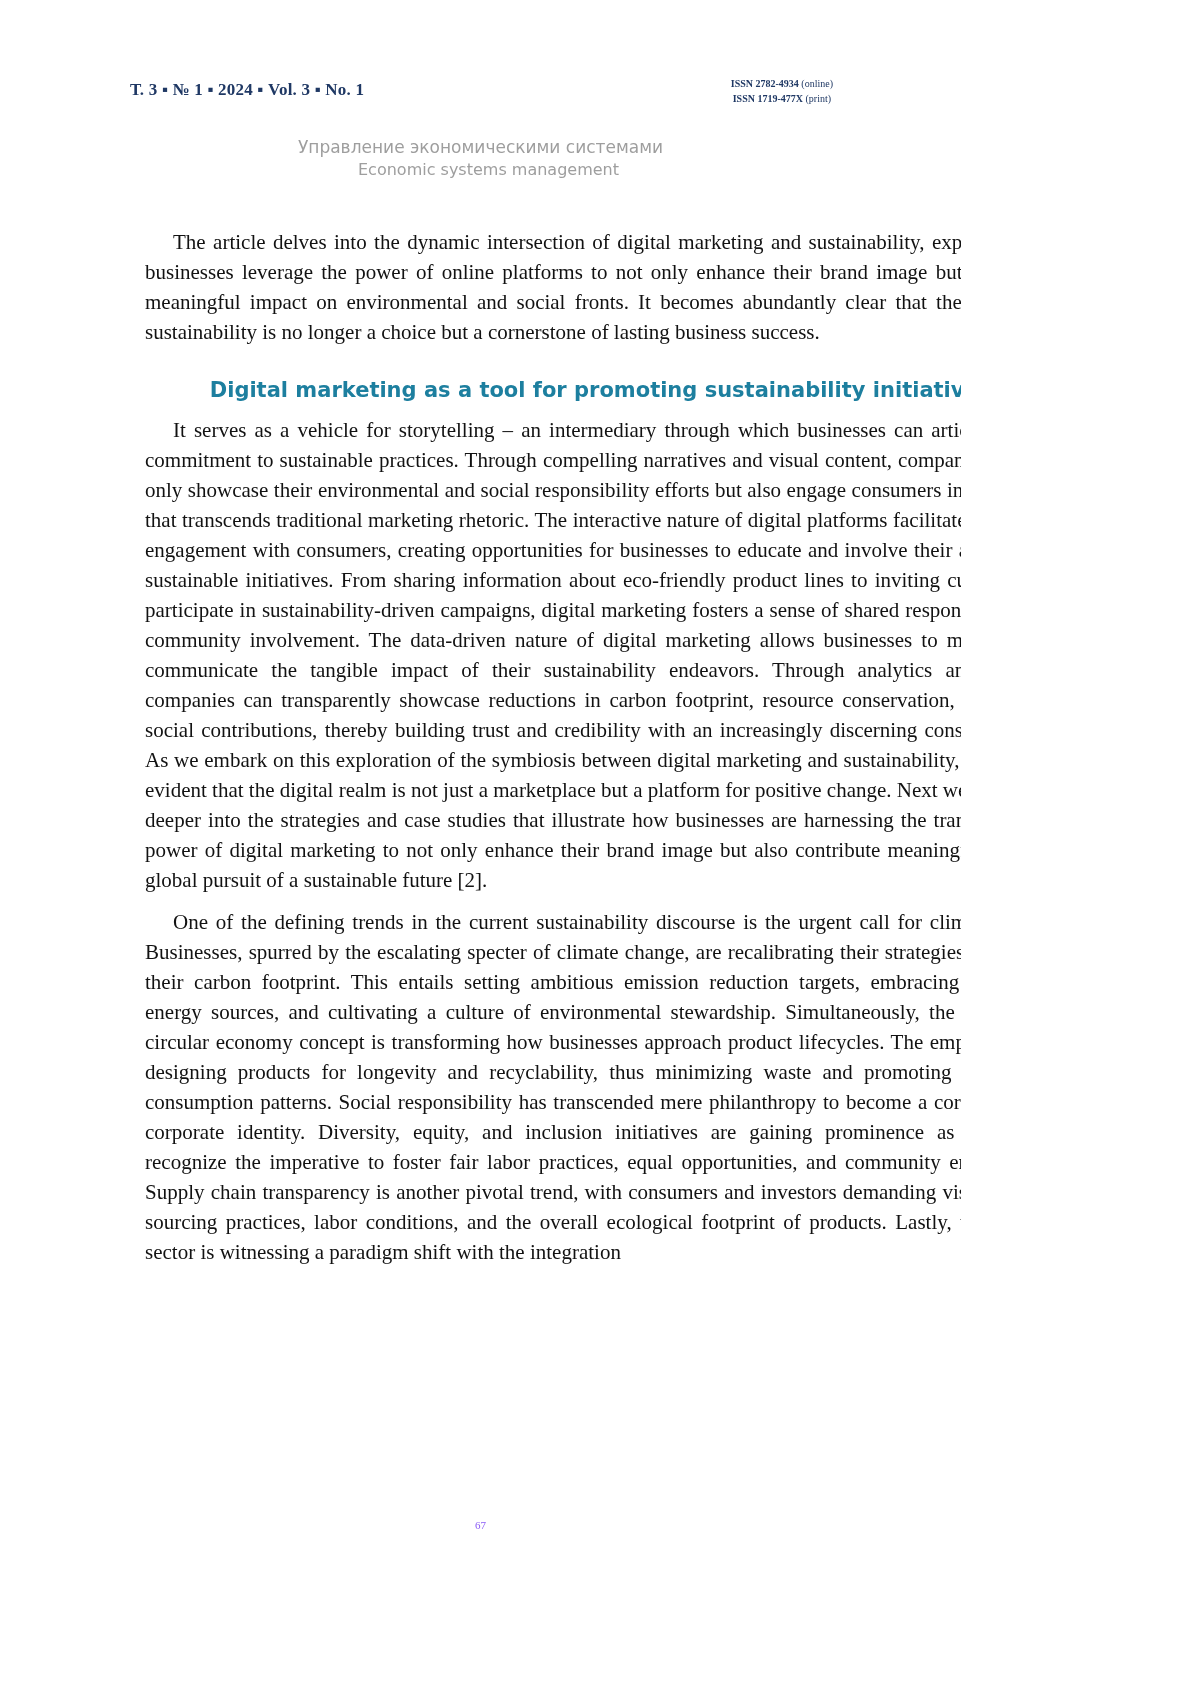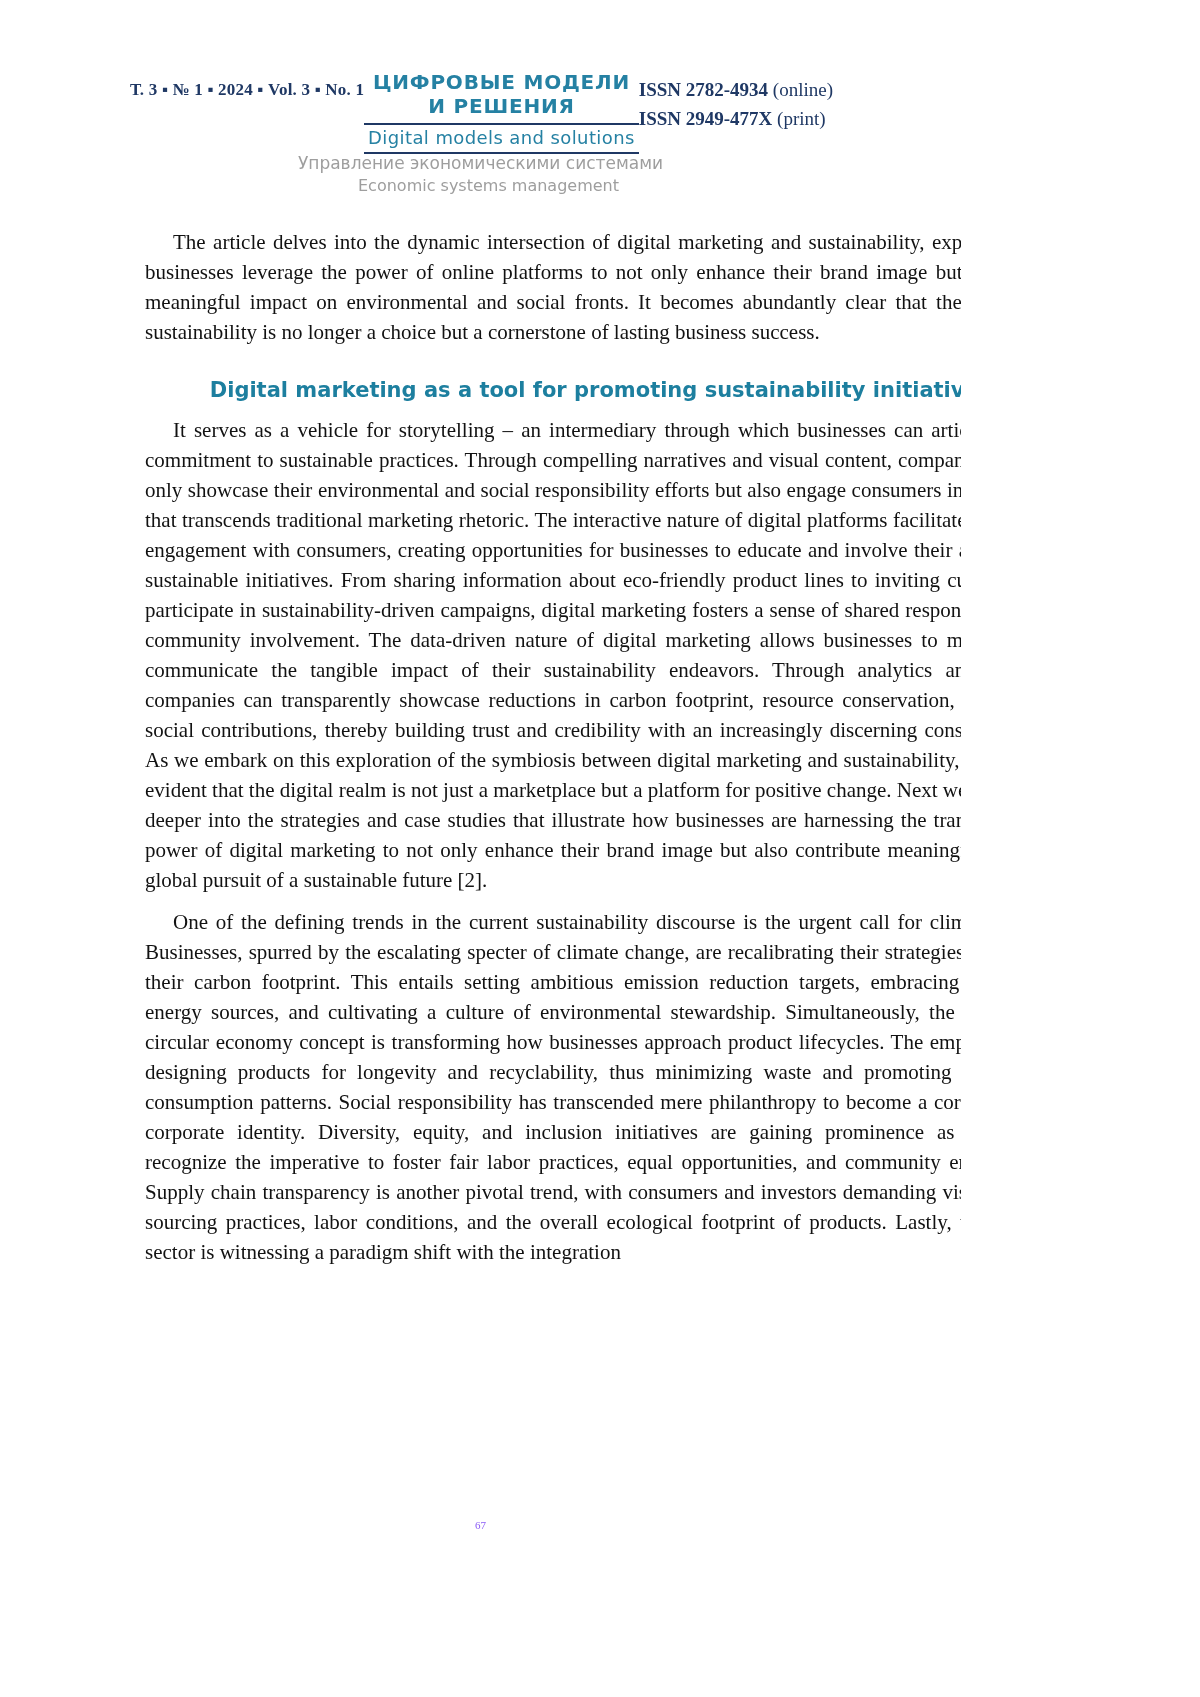--- a/index.html
+++ b/index.html
@@ -31,26 +31,26 @@
     font-family:"DejaVu Sans",sans-serif;font-weight:bold;
     font-size:20px;letter-spacing:0.8px;color:var(--teal);
     padding-bottom:5px;border-bottom:2px solid var(--navy);
   }
   .title-en{
     font-family:"DejaVu Sans",sans-serif;font-weight:normal;
     font-size:18px;letter-spacing:0.4px;color:var(--teal);
     padding:2px 0 4px;border-bottom:2px solid var(--navy);
   }
   .issn{
-    font-size:19px;color:var(--navy);line-height:1.5;
-    padding-top:6px;white-space:nowrap;text-align:left;
+    font-size:10px;color:var(--navy);line-height:1.5;
+    padding-top:6px;white-space:nowrap;text-align:center;
   }
   .issn b{font-weight:bold;}
   .section-label{
-    position:absolute;top:152px;left:0;right:0;text-align:center;
+    position:absolute;top:136px;left:0;right:0;text-align:center;
     font-family:"DejaVu Sans",sans-serif;color:var(--gray);line-height:1.35;
   }
   .section-label .ru{font-size:17px;}
   .section-label .en{font-size:16px;padding-left:16px;}
   .content{
     position:absolute;top:215px;left:133px;width:935px;
     font-size:21px;line-height:30px;text-align:justify;
     hyphens:auto;-webkit-hyphens:auto;
   }
   .para{text-indent:28px;margin:12px;}
@@ -67,28 +67,24 @@
   }
 </style>
 </head>
 <body>
 
 <div class="page">
 
   <header class="page-header">
     <div class="issue-info">Т. 3 ▪ № 1 ▪ 2024 ▪ Vol. 3 ▪ No. 1</div>
 
-    <div class="masthead">
-      <div class="title-ru">ЦИФРОВЫЕ МОДЕЛИ И РЕШЕНИЯ</div>
-      <div class="title-en">Digital models and solutions</div>
-    </div>
 
     <div class="issn">
       <div><b>ISSN 2782-4934</b> <span>(online)</span></div>
-      <div><b>ISSN 2949-477X</b> <span>(print)</span></div>
+      <div><b>ISSN 1719-477X</b> <span>(print)</span></div>
     </div>
   </header>
 
   <div class="section-label">
     <div class="ru">Управление экономическими системами</div>
     <div class="en">Economic systems management</div>
   </div>
 
   <main class="content">
     <p class="para">The article delves into the dynamic intersection of digital marketing and sustainability, exploring how businesses leverage the power of online platforms to not only enhance their brand image but also drive meaningful impact on environmental and social fronts. It becomes abundantly clear that the pursuit of sustainability is no longer a choice but a cornerstone of lasting business success.</p>

